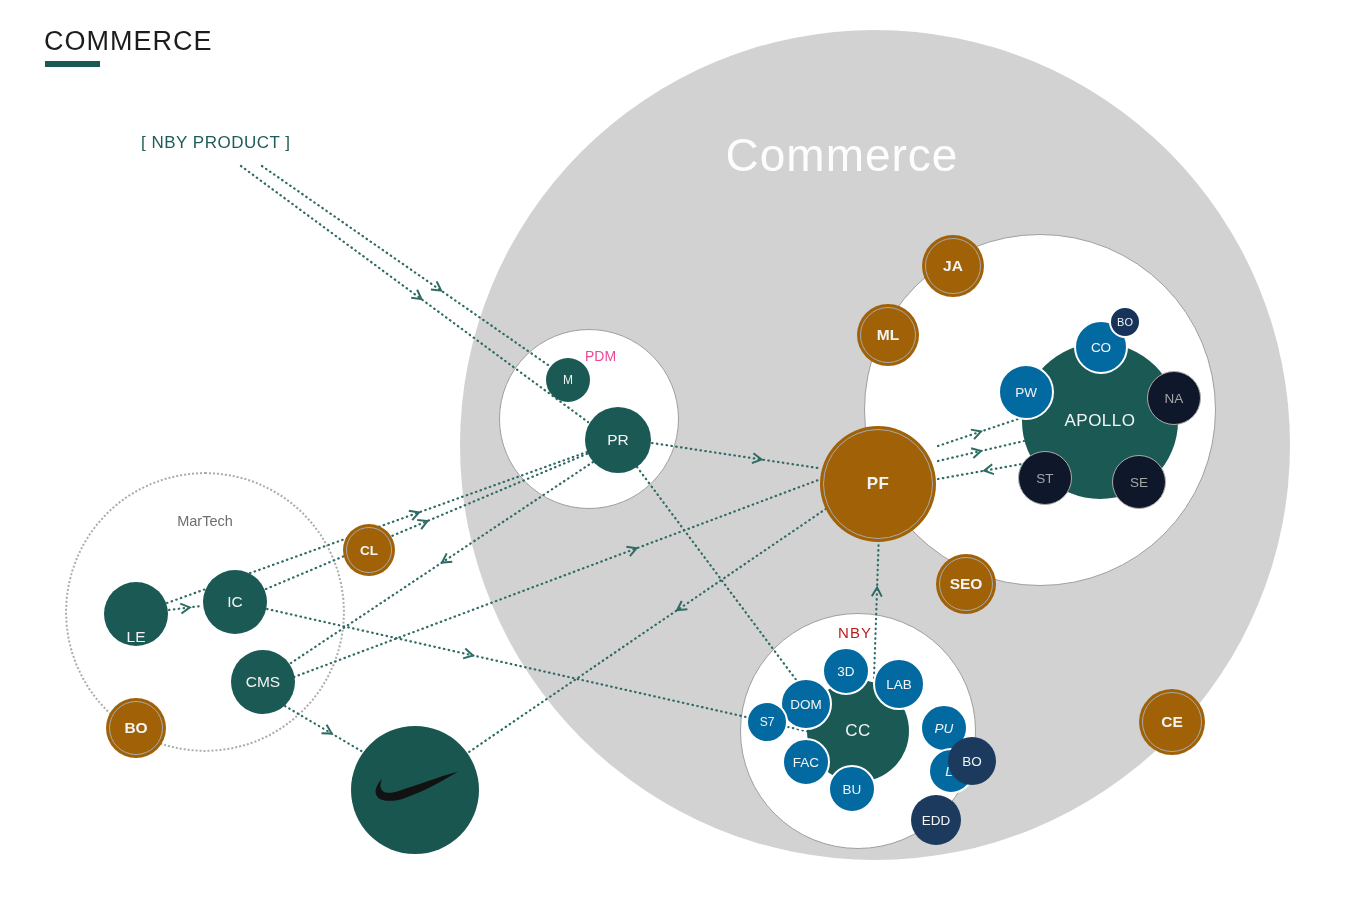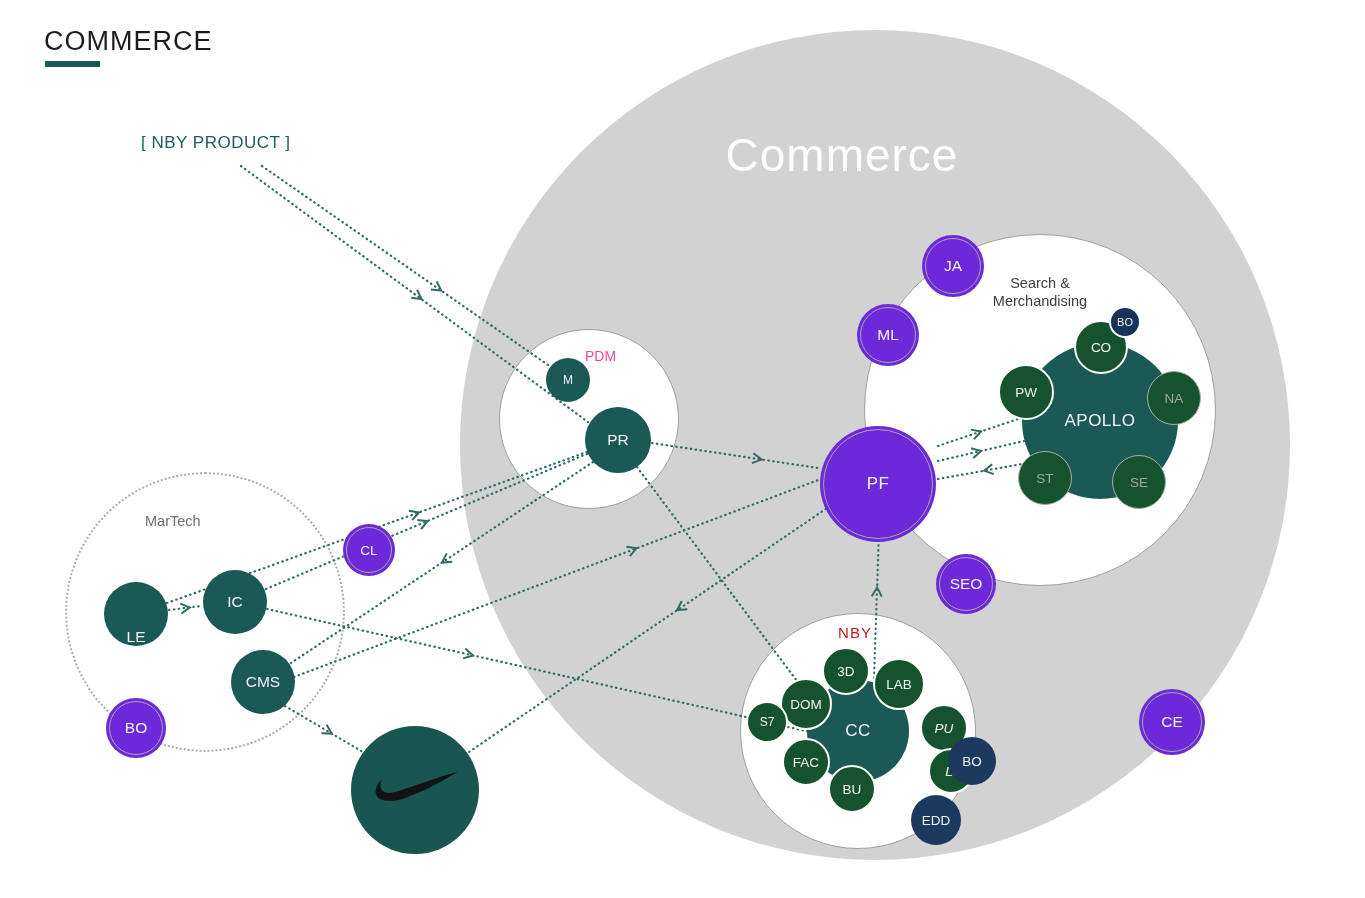--- a/index.html
+++ b/index.html
@@ -19,37 +19,37 @@
   .sm-circle{left:864px;top:234px;width:352px;height:352px;}
   .pdm-circle{left:499px;top:329px;width:180px;height:180px;}
   .nby-circle{left:740px;top:613px;width:236px;height:236px;}
   .martech-circle{left:65px;top:472px;width:280px;height:280px;background:transparent;border:2px dotted #a9aca9;z-index:2;}
 
   
   .cluster-label{position:absolute;z-index:4;color:#555;}
   .commerce-label{left:642px;top:128px;width:400px;text-align:center;font-size:46px;font-weight:300;color:#fdfdfd;letter-spacing:1px;}
   .sm-label{left:940px;top:274px;width:200px;text-align:center;font-size:14.5px;line-height:18px;color:#3d3d3d;}
   .pdm-label{left:585px;top:348px;font-size:14px;color:#ec4899;}
-  .martech-label{left:145px;top:513px;width:120px;font-size:14.5px;color:#6f6f6f;}
+  .martech-label{left:145px;top:513px;width:120px;text-align:center;font-size:14.5px;color:#6f6f6f;}
   .nby-label{left:815px;top:624px;width:80px;text-align:center;font-size:15px;color:#b91c1c;letter-spacing:1px;}
 
   
   #edges-svg{position:absolute;left:0;top:0;z-index:3;pointer-events:none;}
 
   
   .node{position:absolute;border-radius:50%;display:flex;align-items:center;justify-content:center;
         z-index:4;box-sizing:border-box;color:#f2f4f4;}
   .node span{position:relative;z-index:2;}
   .teal{background:#1b5955;}
-  .teal-sat{background:#14532d;border:2.5px solid #ffffff;justify-content:center;}
+  .teal-sat{background:#0369a1;border:2.5px solid #ffffff;justify-content:center;}
   .navy{background:#1b3a5e;}
   .navy-sat{background:#17335a;border:2px solid #ffffff;}
-  .navy-ring{background:#6d28d9;}
+  .navy-ring{background:#a16207;font-weight:bold;}
   .navy-ring::after{content:"";position:absolute;inset:3px;border:1.5px solid #a6aab0;border-radius:50%;}
-  .white-sat{background:#14532d;border:1.5px solid #ababab;color:#a5a5a5;justify-content:center;}
+  .white-sat{background:#0f172a;border:1.5px solid #ababab;color:#a5a5a5;justify-content:center;}
   .nike{background:#19564f;}
   .fs-xl{font-size:17px;letter-spacing:0.5px;}
   .fs-lg{font-size:15.5px;}
   .fs-md{font-size:13.5px;}
   .fs-sm{font-size:12px;}
   .fs-xs{font-size:11px;}
 </style>
 </head>
 <body>
 
@@ -59,24 +59,20 @@
   <div class="heading-underline"></div>
   <div class="annotation">[ NBY PRODUCT ]</div>
 
   <div class="cluster commerce-bg"></div>
   <div class="cluster cluster-white sm-circle"></div>
   <div class="cluster cluster-white pdm-circle"></div>
   <div class="cluster cluster-white nby-circle"></div>
   <div class="cluster martech-circle"></div>
 
   <div class="cluster-label commerce-label">Commerce</div>
-  <div class="cluster-label sm-label">
-    <div>Search &amp;</div>
-    <div>Merchandising</div>
-  </div>
   <div class="cluster-label pdm-label">PDM</div>
   <div class="cluster-label martech-label">MarTech</div>
   <div class="cluster-label nby-label">NBY</div>
 
   <svg id="edges-svg" width="1365" height="898">
       <line x1="262" y1="166" x2="551" y2="367" stroke="#2e6b64" stroke-width="2.2" stroke-dasharray="0.5 4.4" stroke-linecap="round"></line>
       <path d="M 430.93642585242844 289.58598419586355 L 441.18 290.62 L 436.6462383972479 281.37635322346154" fill="none" stroke="#2e6b64" stroke-width="2"></path>
       <line x1="241" y1="166" x2="588" y2="422" stroke="#2e6b64" stroke-width="2.2" stroke-dasharray="0.5 4.4" stroke-linecap="round"></line>
       <path d="M 411.2292784485312 297.80046773500214 L 421.44 299.12 L 417.16601412233547 289.75340805215023" fill="none" stroke="#2e6b64" stroke-width="2"></path>
       <line x1="652" y1="443" x2="818" y2="468" stroke="#2e6b64" stroke-width="2.2" stroke-dasharray="0.5 4.4" stroke-linecap="round"></line>

